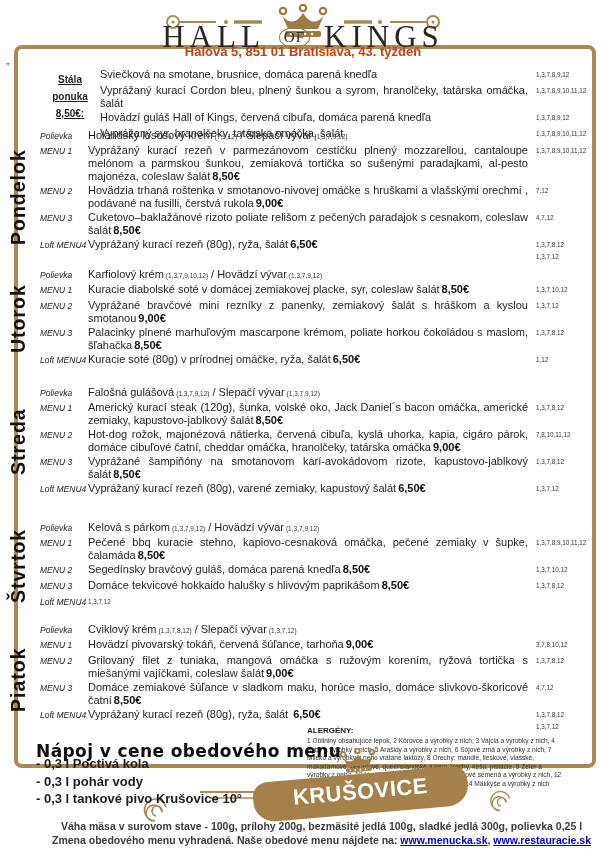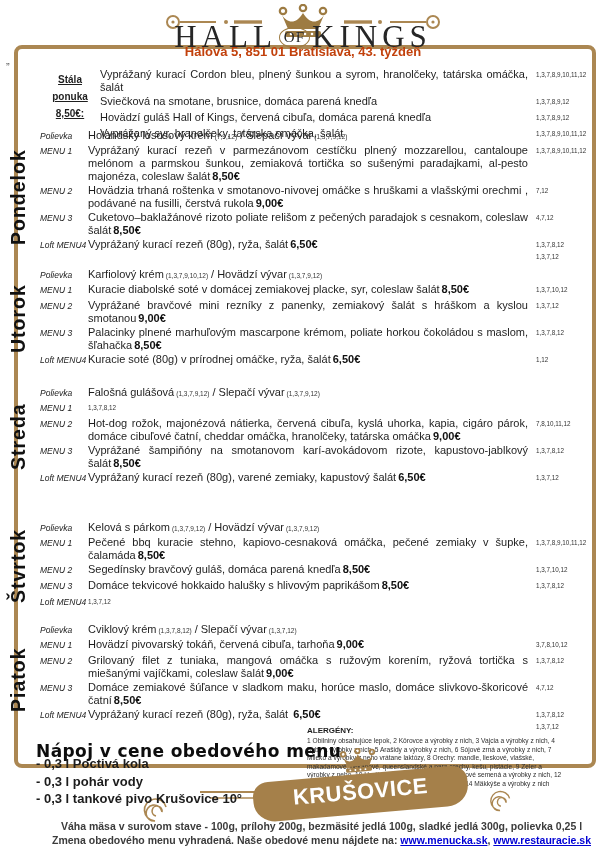--- a/index.html
+++ b/index.html
@@ -4,21 +4,21 @@
 <style>
   html,body{margin:0;padding:0;}
   body{width:606px;height:857px;position:relative;background:#ffffff;overflow:hidden;
        font-family:"Liberation Sans","DejaVu Sans",sans-serif;color:#1e1e1e;}
   
   .corner-mark{position:absolute;left:6px;top:54px;font-size:11px;color:#555;}
   .ornaments{position:absolute;top:4px;left:0;right:0;display:flex;justify-content:center;align-items:center;gap:10px;z-index:3;}
   .page-title{position:absolute;top:19px;left:0;right:0;text-align:center;z-index:3;
       font-family:"Liberation Serif","DejaVu Serif",serif;font-size:31px;letter-spacing:5px;color:#262626;}
   .title-of{font-size:15px;letter-spacing:1px;border:1.5px solid #9d7b42;border-radius:50%;
-      padding:1px 4px 2px 4px;position:relative;top:-5px;margin:0 2px;}
+      padding:1px 4px 2px 4px;position:relative;top:-5px;margin:0 14px;}
   .address{position:absolute;top:44px;left:0;right:0;text-align:center;font-weight:bold;font-size:13px;color:#c2410c;z-index:3;}
   
   .frame{position:absolute;left:14px;top:45px;width:582px;height:723px;box-sizing:border-box;
       border:4px solid #ab8752;border-radius:8px;z-index:1;}
   
   .content{position:absolute;left:40px;top:0;right:10px;height:100%;z-index:2;}
   .section{position:absolute;left:0;right:0;}
   .static-wrap{display:flex;}
   .static-label{width:60px;flex:none;text-align:center;font-weight:bold;font-size:10px;line-height:17px;padding-top:3px;}
   .static-label div{text-decoration:underline;}
@@ -97,30 +97,30 @@
 
   <div class="section static-wrap" style="top:68px;">
     <div class="static-label">
       <div>Stála</div>
       <div>ponuka</div>
       <div>8,50€:</div>
     </div>
     <div class="static-items">
 
         <div class="menu-row">
+          <div class="row-text"><span>Sviečková na smotane, brusnice, domáca parená knedľa</span></div>
+          <div class="row-allerg">
+            <span>1,3,7,8,9,12</span>
+          </div>
+        </div>
+
+        <div class="menu-row">
           <div class="row-text"><span>Vyprážaný kurací Cordon bleu, plnený šunkou a syrom, hranolčeky, tatárska omáčka, šalát</span></div>
           <div class="row-allerg">
             <span>1,3,7,8,9,10,11,12</span>
-          </div>
-        </div>
-
-        <div class="menu-row">
-          <div class="row-text"><span>Sviečková na smotane, brusnice, domáca parená knedľa</span></div>
-          <div class="row-allerg">
-            <span>1,3,7,8,9,12</span>
           </div>
         </div>
 
         <div class="menu-row">
           <div class="row-text"><span>Hovädzí guláš Hall of Kings, červená cibuľa, domáca parená knedľa</span></div>
           <div class="row-allerg">
             <span>1,3,7,8,9,12</span>
           </div>
         </div>
 
@@ -227,20 +227,21 @@
     <div>
 
         <div class="menu-row">
           <div class="row-label">Polievka</div>
           <div class="row-text"><span>Falošná gulášová</span><span class="inline-allerg">(1,3,7,9,12)</span><span class="soup-sep">/</span><span>Slepačí vývar</span><span class="inline-allerg">(1,3,7,9,12)</span></div>
           <div class="row-allerg"></div>
         </div>
 
         <div class="menu-row">
           <div class="row-label">MENU 1</div>
+          <div class="row-text"><span>Americký kurací steak (120g), šunka, volské oko, Jack Daniel´s bacon omáčka, americké zemiaky, kapustovo-jablkový šalát</span><b class="price">8,50€</b></div>
           <div class="row-allerg">
             <span>1,3,7,8,12</span>
           </div>
         </div>
 
         <div class="menu-row">
           <div class="row-label">MENU 2</div>
           <div class="row-text"><span>Hot-dog rožok, majonézová nátierka, červená cibuľa, kyslá uhorka, kapia, cigáro párok, domáce cibuľové čatní, cheddar omáčka, hranolčeky, tatárska omáčka</span><b class="price">9,00€</b></div>
           <div class="row-allerg">
             <span>7,8,10,11,12</span>
@@ -313,21 +314,21 @@
     <div>
 
         <div class="menu-row">
           <div class="row-label">Polievka</div>
           <div class="row-text"><span>Cviklový krém</span><span class="inline-allerg">(1,3,7,8,12)</span><span class="soup-sep">/</span><span>Slepačí vývar</span><span class="inline-allerg">(1,3,7,12)</span></div>
           <div class="row-allerg"></div>
         </div>
 
         <div class="menu-row">
           <div class="row-label">MENU 1</div>
-          <div class="row-text"><span>Hovädzí pivovarský tokáň, červená cibuľa, tarhoňa</span><b class="price">9,00€</b></div>
+          <div class="row-text"><span>Hovädzí pivovarský tokáň, červená šúľance, tarhoňa</span><b class="price">9,00€</b></div>
           <div class="row-allerg">
             <span>3,7,8,10,12</span>
           </div>
         </div>
 
         <div class="menu-row">
           <div class="row-label">MENU 2</div>
           <div class="row-text"><span>Grilovaný filet z tuniaka, mangová omáčka s ružovým korením, ryžová tortička s miešanými vajíčkami, coleslaw šalát</span><b class="price">9,00€</b></div>
           <div class="row-allerg">
             <span>1,3,7,8,12</span>

